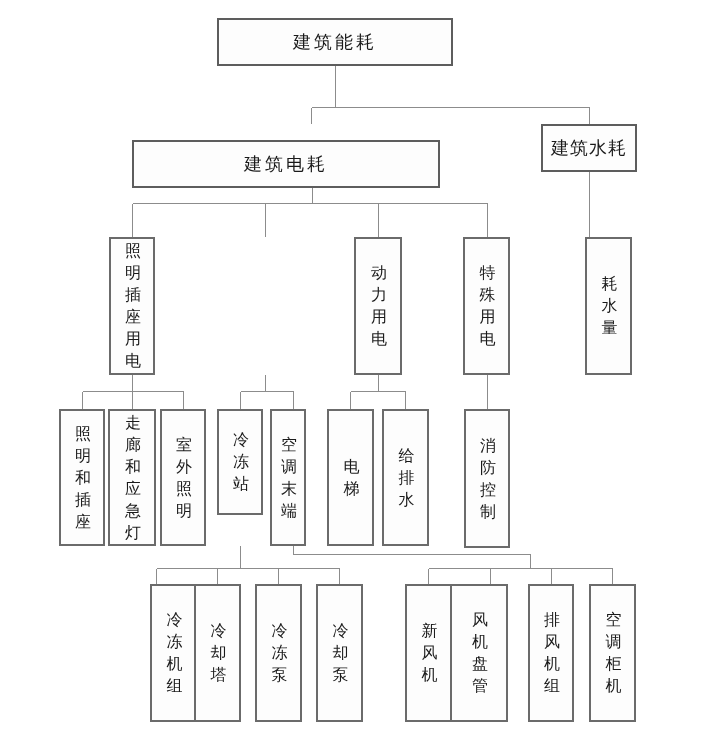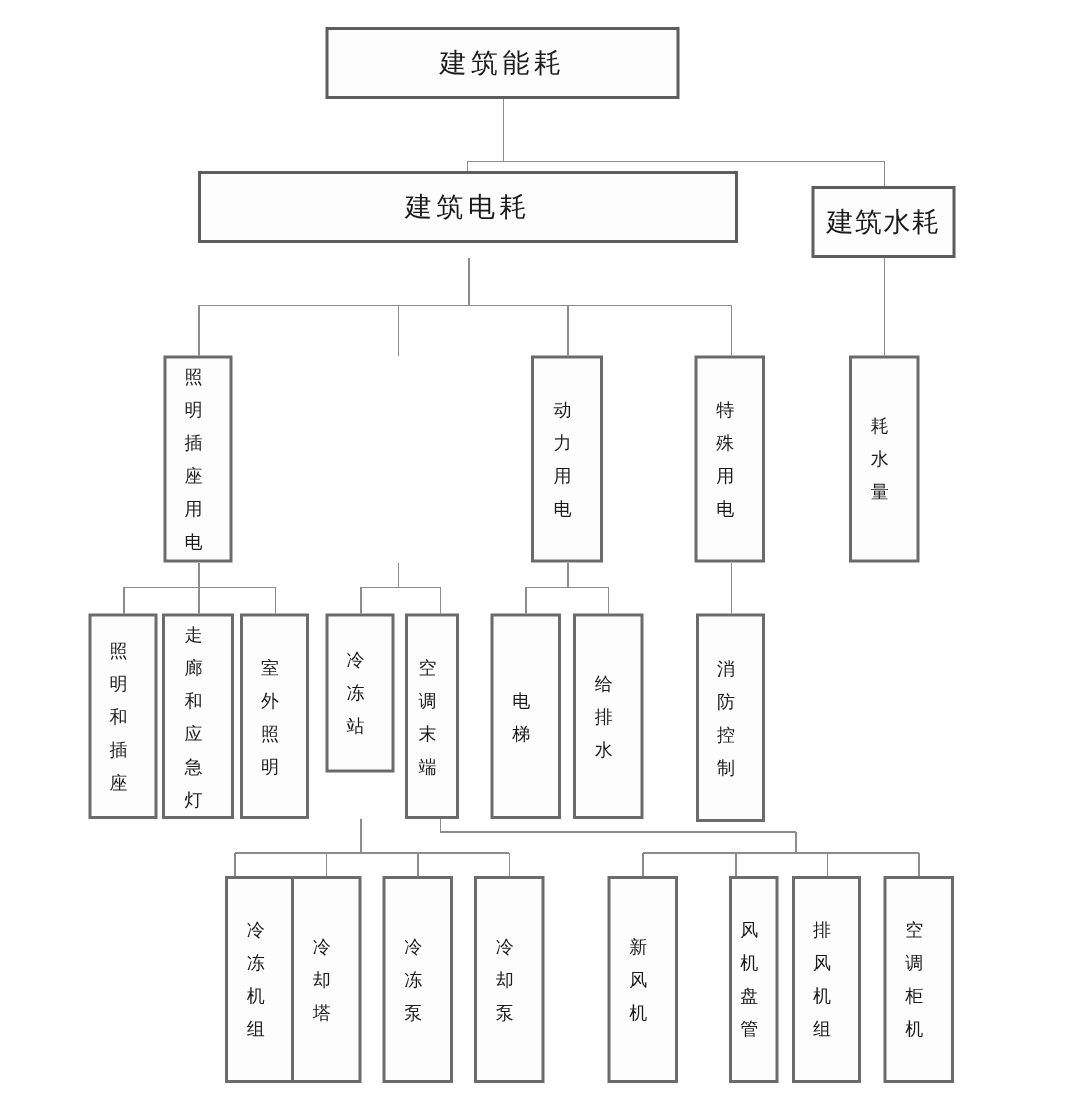--- a/index.html
+++ b/index.html
@@ -26,23 +26,23 @@
   .node.h{border-color:#5d5d5d;}
   .node.h .lbl{
     font-size:18px;
     letter-spacing:3px;
     white-space:nowrap;
     text-align:center;
   }
   .node.v .lbl{
     display:block;
     width:18px;
-    font-size:12px;
+    font-size:16px;
     line-height:22px;
-    text-align:left;
+    text-align:right;
     word-break:break-all;
   }
 </style>
 </head>
 <body>
 
 <div id="canvas">
 
   <svg class="wires" width="719" height="739" viewBox="0 0 719 739">
 
@@ -62,37 +62,37 @@
 
     <path d="M240.5,546 L240.5,568.5 M156.5,568.5 L339.5,568.5 M156.5,568.5 L156.5,584 M217.5,568.5 L217.5,584 M278.5,568.5 L278.5,584 M339.5,568.5 L339.5,584"></path>
 
     <path d="M293.5,546 L293.5,554.5 M293.5,554.5 L530.5,554.5 M530.5,554.5 L530.5,568.5 M428.5,568.5 L612.5,568.5 M428.5,568.5 L428.5,584 M490.5,568.5 L490.5,584 M551.5,568.5 L551.5,584 M612.5,568.5 L612.5,584"></path>
   </svg>
 
   <div class="node h" style="left:217px;top:18px;width:236px;height:48px">
     <span class="lbl">建筑能耗</span>
   </div>
 
-  <div class="node h" style="left:132px;top:114px;width:360px;height:48px">
+  <div class="node h" style="left:132px;top:140px;width:308px;height:48px">
     <span class="lbl">建筑电耗</span>
   </div>
   <div class="node h" style="left:541px;top:124px;width:96px;height:48px">
     <span class="lbl" style="letter-spacing:1px">建筑水耗</span>
   </div>
 
   <div class="node v" style="left:109px;top:237px;width:46px;height:138px">
     <span class="lbl">照明插座用电</span>
   </div>
   <div class="node v" style="left:354px;top:237px;width:48px;height:138px">
     <span class="lbl">动力用电</span>
   </div>
   <div class="node v" style="left:463px;top:237px;width:47px;height:138px">
     <span class="lbl">特殊用电</span>
   </div>
-  <div class="node v" style="left:566px;top:237px;width:47px;height:138px">
+  <div class="node v" style="left:585px;top:237px;width:47px;height:138px">
     <span class="lbl">耗水量</span>
   </div>
 
   <div class="node v" style="left:59px;top:409px;width:46px;height:137px">
     <span class="lbl">照明和插座</span>
   </div>
   <div class="node v" style="left:108px;top:409px;width:48px;height:137px">
     <span class="lbl">走廊和应急灯</span>
   </div>
   <div class="node v" style="left:160px;top:409px;width:46px;height:137px">
@@ -122,21 +122,21 @@
   </div>
   <div class="node v" style="left:255px;top:584px;width:47px;height:138px">
     <span class="lbl">冷冻泵</span>
   </div>
   <div class="node v" style="left:316px;top:584px;width:47px;height:138px">
     <span class="lbl">冷却泵</span>
   </div>
   <div class="node v" style="left:405px;top:584px;width:47px;height:138px">
     <span class="lbl">新风机</span>
   </div>
-  <div class="node v" style="left:486px;top:584px;width:33px;height:138px">
+  <div class="node v" style="left:450px;top:584px;width:58px;height:138px">
     <span class="lbl">风机盘管</span>
   </div>
   <div class="node v" style="left:528px;top:584px;width:46px;height:138px">
     <span class="lbl">排风机组</span>
   </div>
   <div class="node v" style="left:589px;top:584px;width:47px;height:138px">
     <span class="lbl">空调柜机</span>
   </div>
 
 </div>

